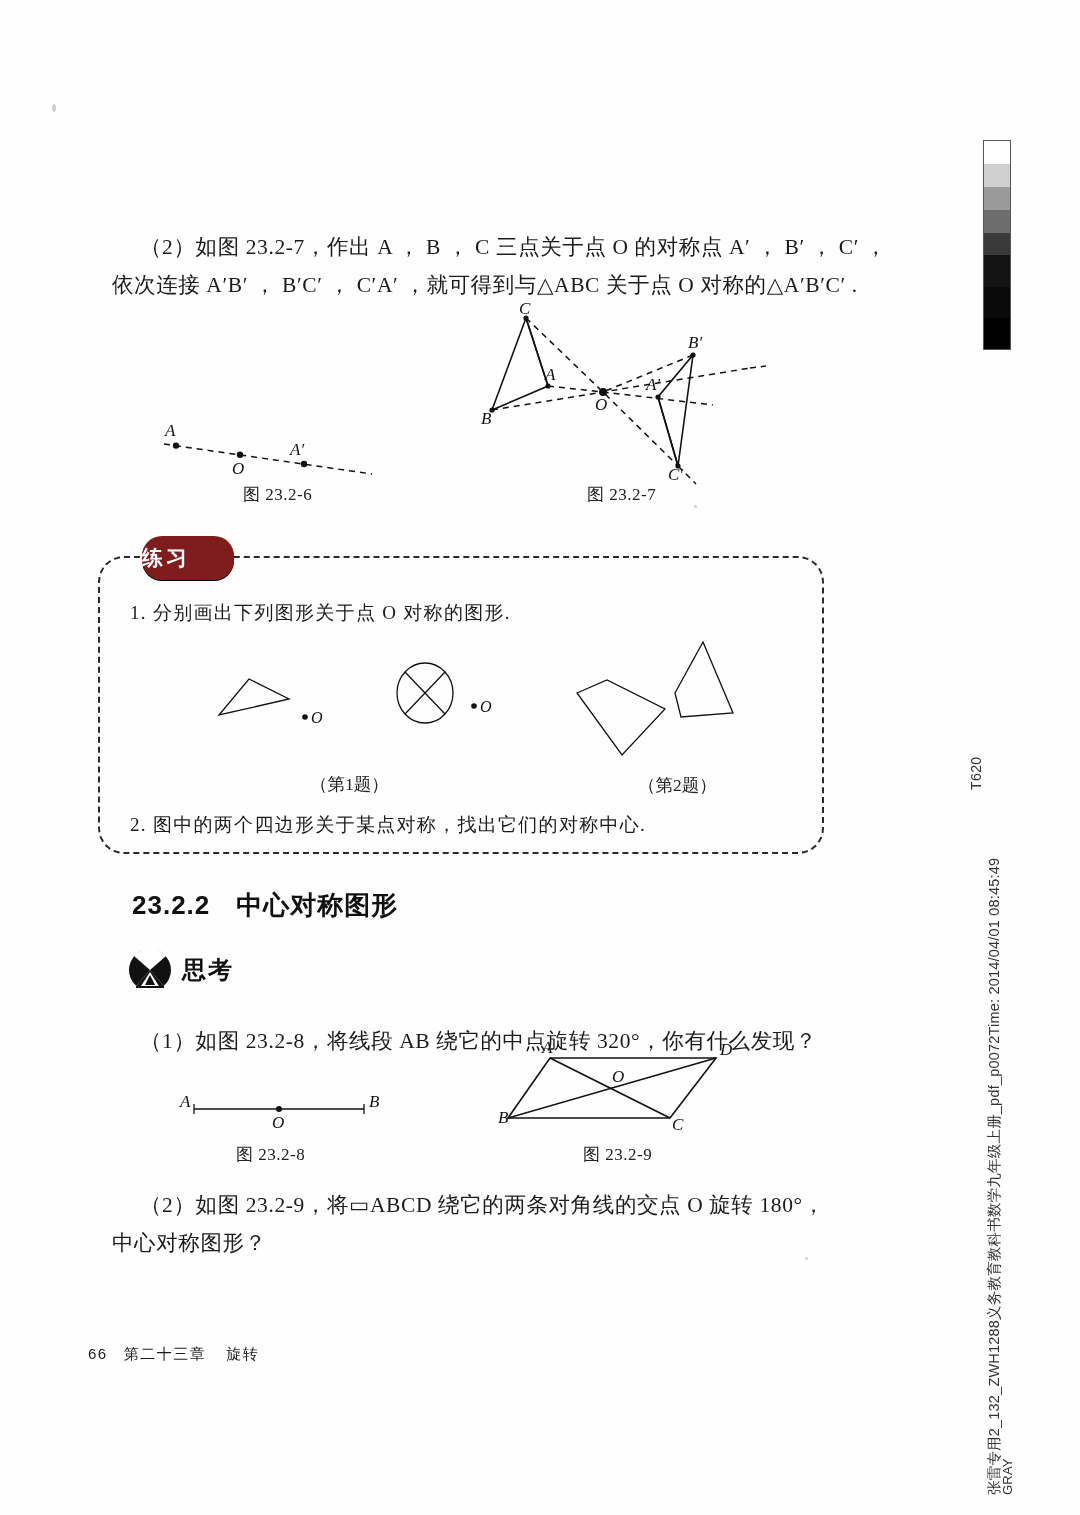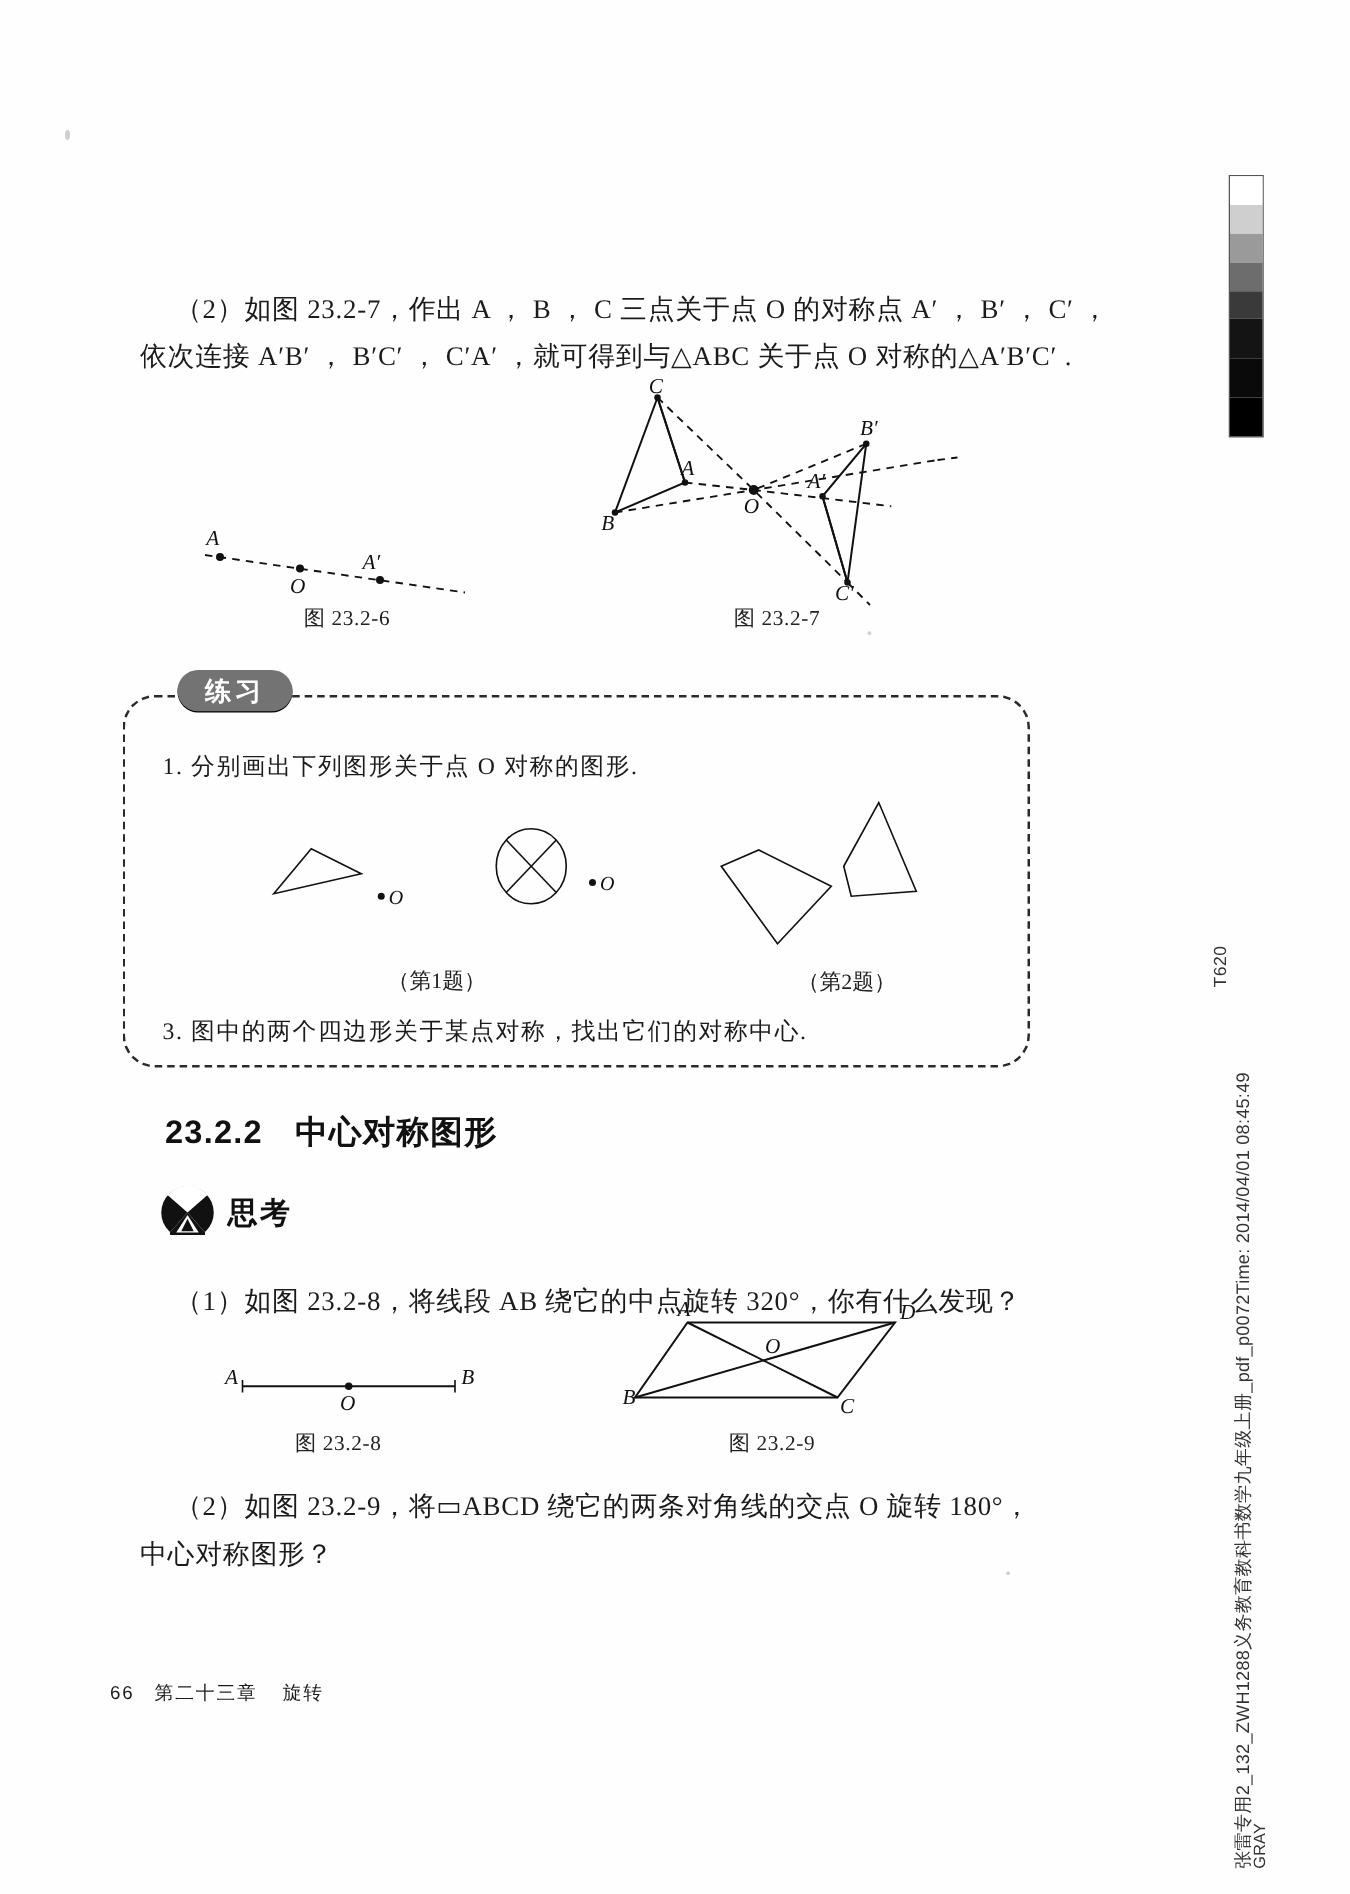--- a/index.html
+++ b/index.html
@@ -64,31 +64,31 @@
     height: 298px;
     border: 2px dashed #2a2a2a;
     border-radius: 26px;
     box-sizing: border-box;
   }
   #exercise-badge {
     position: absolute;
     left: 142px;
     top: 536px;
     width: 92px;
-    height: 33px;
-    background: #737373;
+    height: 44px;
+    background: #7f1d1d;
     border-radius: 20px;
     color: #fff;
     font-family: "Liberation Sans", sans-serif;
     font-weight: bold;
     font-size: 21px;
     letter-spacing: 3px;
     display: flex;
     align-items: center;
-    justify-content: center;
+    justify-content: flex-start;
     box-shadow: 0 1px 0 #000;
   }
   .ex-item {
     position: absolute;
     font-size: 19px;
     letter-spacing: 1.3px;
     color: #1b1b1b;
     white-space: nowrap;
     font-family: "Liberation Serif", serif;
   }
@@ -293,21 +293,21 @@
 
   <div class="figure" style="left:565px; top:625px;">
     <svg width="250" height="145" viewBox="0 0 250 145">
       <path class="thin" d="M 12 68 L 42 55 L 100 84 L 57 130 Z"></path>
       <path class="thin" d="M 110 68 L 138 17 L 168 88 L 116 92 Z"></path>
     </svg>
   </div>
 
   <div class="sub-caption" style="left:638px; top:773px;">（第2题）</div>
 
-  <div class="ex-item" style="left:130px; top:812px;">3. 图中的两个四边形关于某点对称，找出它们的对称中心.</div>
+  <div class="ex-item" style="left:130px; top:812px;">2. 图中的两个四边形关于某点对称，找出它们的对称中心.</div>
 
   <div class="section-heading" style="left:132px; top:888px;">
     <span class="num">23.2.2</span><span>中心对称图形</span>
   </div>
 
   <div id="think-block">
     <span>
       <svg width="44" height="44" viewBox="0 0 44 44">
         <circle cx="22" cy="22" r="21" fill="#111"></circle>
         <path d="M 22 22 L 6 8 A 21 21 0 0 1 38 8 Z" fill="#fff"></path>

